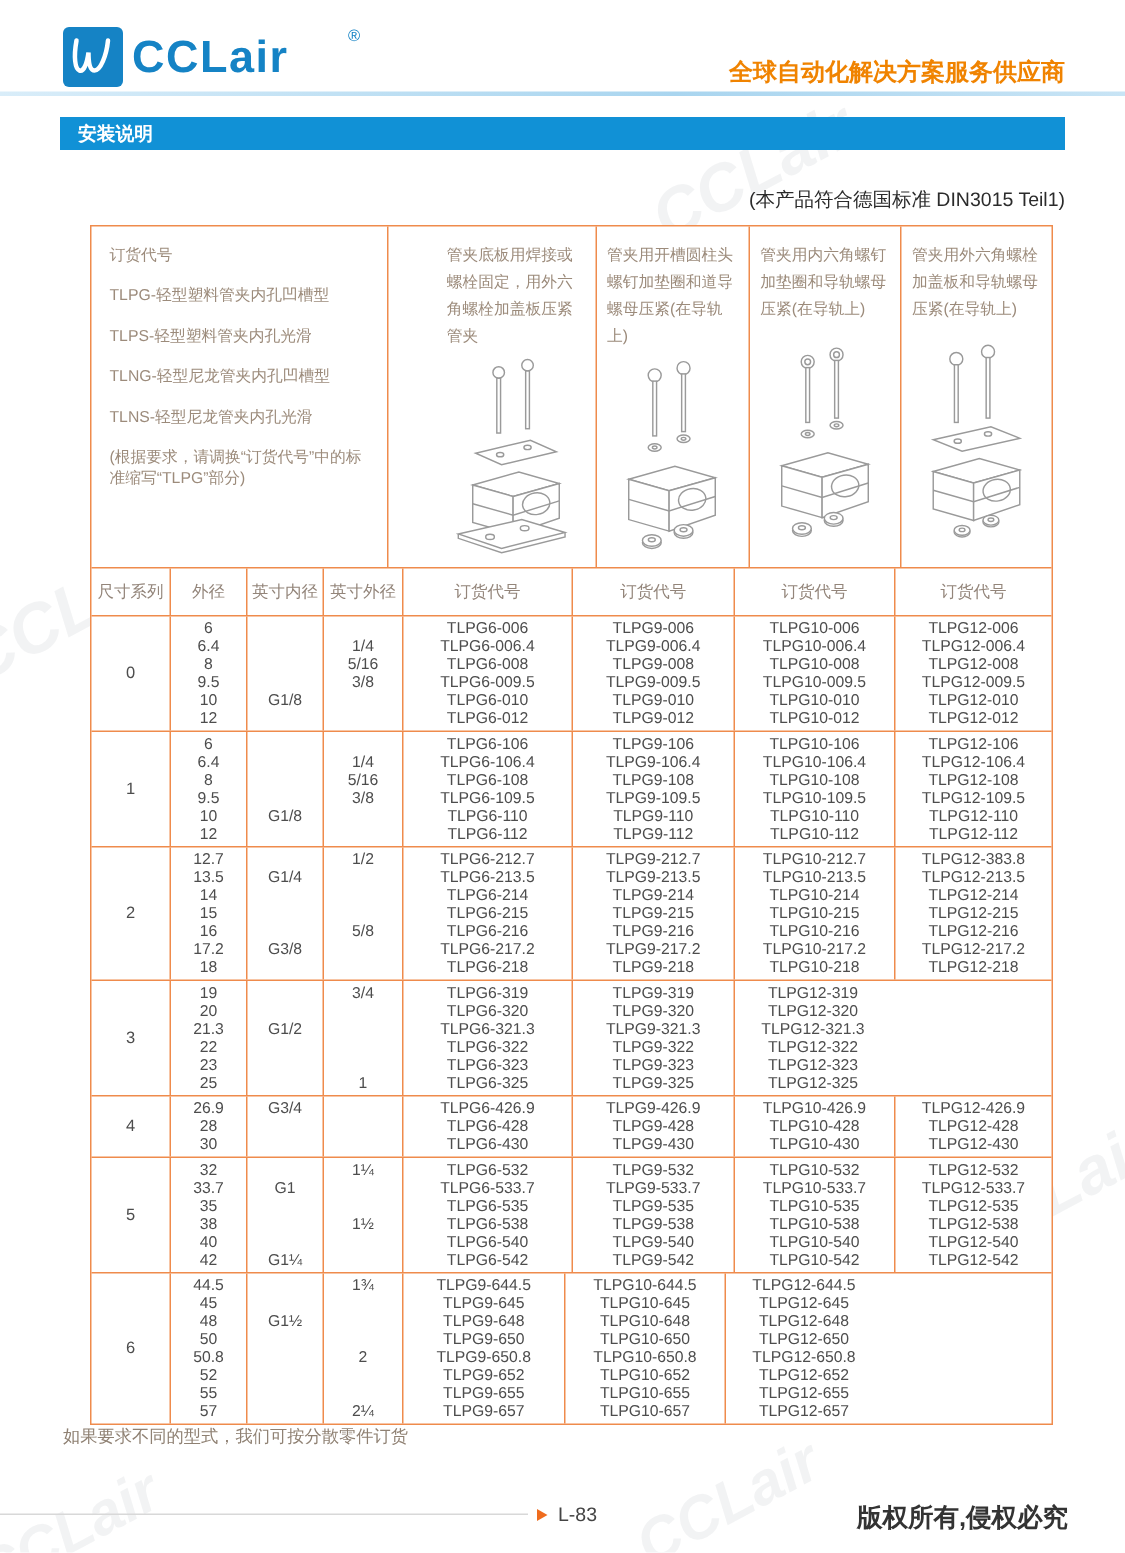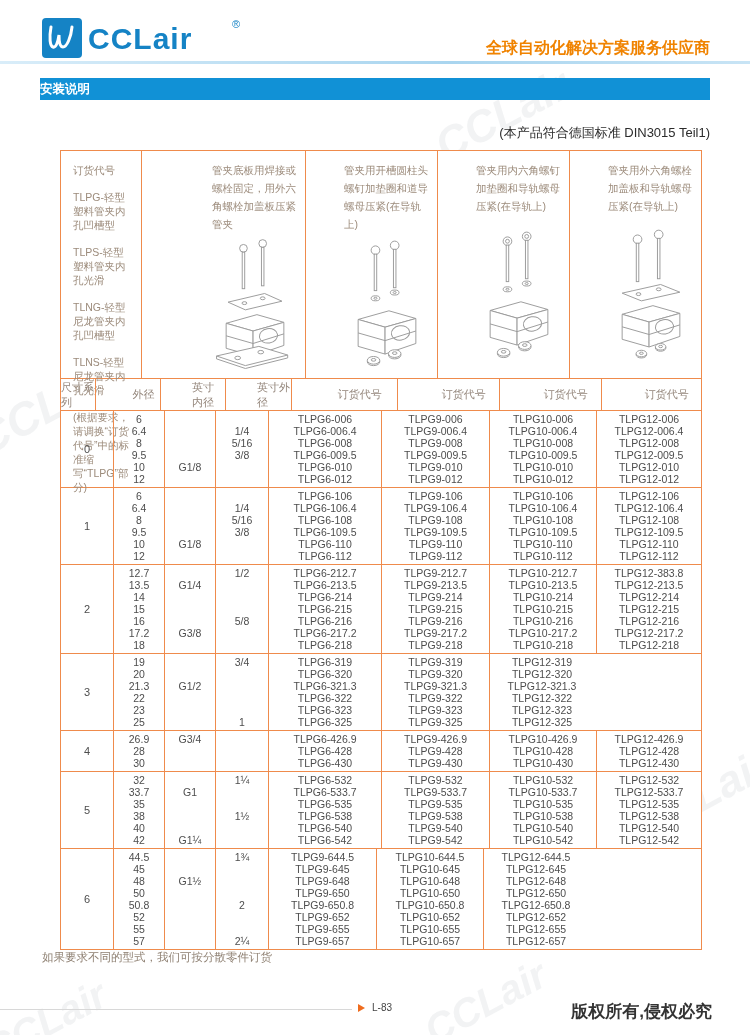--- a/index.html
+++ b/index.html
@@ -16,28 +16,28 @@
   .logo-box{position:absolute;left:42px;top:18px;width:40px;height:40px;background:#1583c5;border-radius:4px;}
   .logo-glyph{position:absolute;left:5px;top:6px;}
   .brand{position:absolute;left:88px;top:22px;font-size:30px;font-weight:bold;color:#1583c5;letter-spacing:1px;}
   .reg{position:absolute;left:232px;top:18px;font-size:11px;color:#1583c5;}
   .tagline{position:absolute;right:40px;top:38px;font-size:16px;font-weight:bold;color:#f08300;}
   .hdr-line{position:absolute;left:0;top:61px;width:750px;height:3px;
             background:linear-gradient(to right,#d9edf9,#a9d5ef 60%,#c8e4f5);}
 
   
   .section-bar{position:absolute;left:40px;top:78px;width:670px;height:22px;background:#1191d6;
-               color:#fff;font-size:12.5px;font-weight:bold;line-height:22px;padding-left:0;box-sizing:border-box;}
+               color:#fff;font-size:12.5px;font-weight:bold;line-height:22px;padding-left:12px;box-sizing:border-box;}
 
   
   .din{position:absolute;right:40px;top:124px;font-size:13px;color:#2b2b2b;}
 
   
   .tbl{position:absolute;left:60px;top:150px;width:640px;border:1px solid #ef8b4c;box-sizing:content-box;background:#fff;}
-  .trow{display:flex;gap:31px;}
+  .trow{display:flex;}
   .cell{box-sizing:border-box;border-right:1px solid #ef8b4c;}
   .cell:last-child{border-right:none;}
   .top-row{height:227px;border-bottom:1px solid #ef8b4c;}
   .info-cell{width:208px;padding:12px 10px 0 12px;font-size:10.5px;color:#9c8b7b;}
   .info-line{margin-bottom:13px;line-height:14px;}
   .desc-c1{width:113px;margin-left:32px;} .desc-c2{width:108px;} .desc-c3{width:107px;} .desc-c4{width:104px;}
   .desc-cell{display:flex;flex-direction:column;}
   .desc-text{padding:10px 6px 0 7px;font-size:10.5px;line-height:18px;color:#9c8b7b;}
   .desc-art{flex:1;display:flex;align-items:center;justify-content:center;}
 
@@ -50,21 +50,21 @@
   .grow:last-child{border-bottom:none;}
   .gcell{box-sizing:border-box;border-right:1px solid #ef8b4c;display:flex;flex-direction:column;
          justify-content:center;align-items:center;padding:2px 0;}
   .gcell:last-child{border-right:none;}
   .gline{height:12px;line-height:12px;font-size:10.5px;color:#4d4d4d;white-space:nowrap;}
   .series{font-size:11px;}
 
   
   .footnote{position:absolute;left:42px;top:950px;font-size:11.5px;color:#8f8173;}
   .ft-line{position:absolute;left:0;top:1009px;width:352px;height:1px;background:#d8d8d8;}
-  .ft-page{position:absolute;left:358px;top:1002px;font-size:10px;color:#444;display:flex;align-items:center;}
+  .ft-page{position:absolute;left:358px;top:1002px;font-size:13px;color:#444;display:flex;align-items:center;}
   .tri{width:0;height:0;border-left:7px solid #ef6c1e;border-top:4.5px solid transparent;
        border-bottom:4.5px solid transparent;margin-right:7px;}
   .ft-copy{position:absolute;right:38px;top:1000px;font-size:17px;font-weight:bold;color:#333;}
 
   svg{display:block;}
 </style>
 </head>
 <body>
 
 <div class="page">

